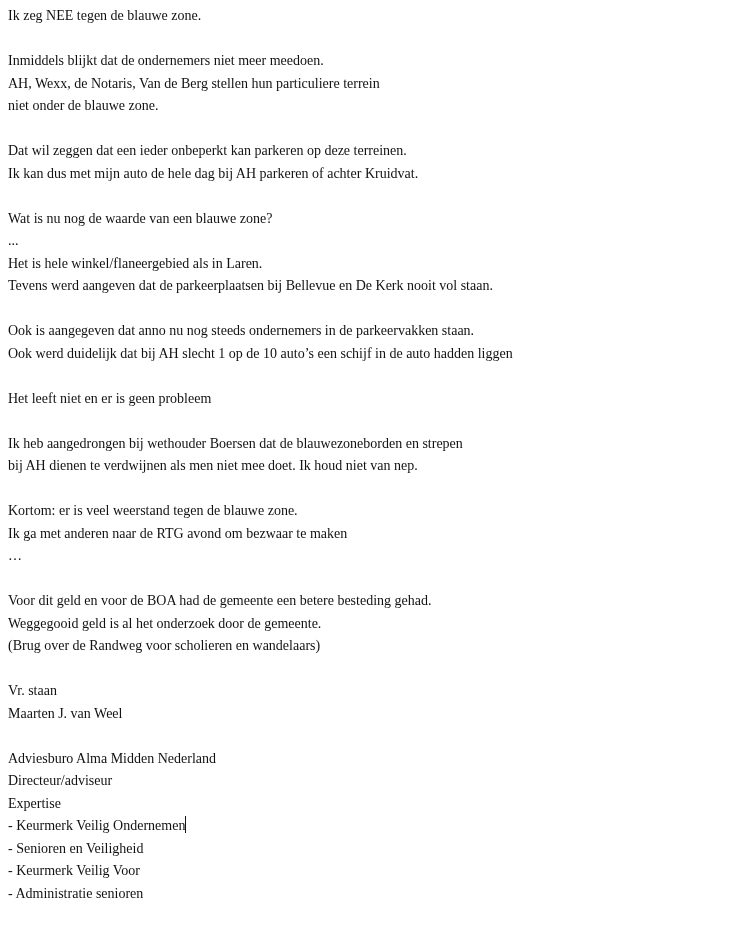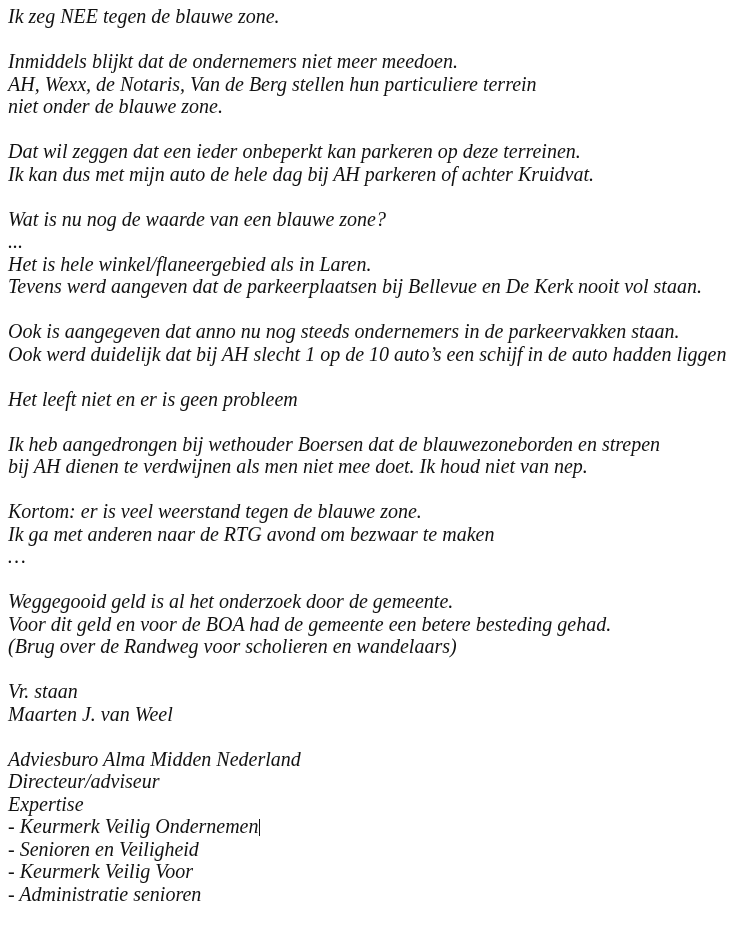--- a/index.html
+++ b/index.html
@@ -1,23 +1,22 @@
 <!DOCTYPE html>
 <html><head>
   <meta charset="utf-8">
   <style>
     html, body { margin: 0; padding: 0; background: #ffffff; }
     body { width: 750px; height: 941px; overflow: hidden; position: relative; }
     .doc {
       position: absolute; left: 8px; top: 5px; right: 0;
       font-family: "Liberation Serif", "DejaVu Serif", serif;
-      font-size: 20px;
+      font-size: 14px;
       color: #111111;
       line-height: 22.5px;
-      font-style: italic;
     }
     .line { white-space: pre; min-height: 22.5px; }
     .gap { height: 22.5px; }
     .caret {
       display: inline-block; width: 1px; height: 17px;
       background: #111; vertical-align: -3px; margin-left: 0px;
     }
   </style>
 </head>
 <body>
@@ -67,22 +66,22 @@
   <div class="gap"></div>
 
   <div>
     <div class="line">Kortom: er is veel weerstand tegen de blauwe zone.</div>
     <div class="line">Ik ga met anderen naar de RTG avond om bezwaar te maken</div>
     <div class="line">…</div>
   </div>
   <div class="gap"></div>
 
   <div>
+    <div class="line">Voor dit geld en voor de BOA had de gemeente een betere besteding gehad.</div>
     <div class="line">Weggegooid geld is al het onderzoek door de gemeente.</div>
-    <div class="line">Voor dit geld en voor de BOA had de gemeente een betere besteding gehad.</div>
     <div class="line">(Brug over de Randweg voor scholieren en wandelaars)</div>
   </div>
   <div class="gap"></div>
 
   <div>
     <div class="line">Vr. staan</div>
     <div class="line">Maarten J. van Weel</div>
     <div class="gap"></div>
     <div class="line">Adviesburo Alma Midden Nederland</div>
     <div class="line">Directeur/adviseur</div>

